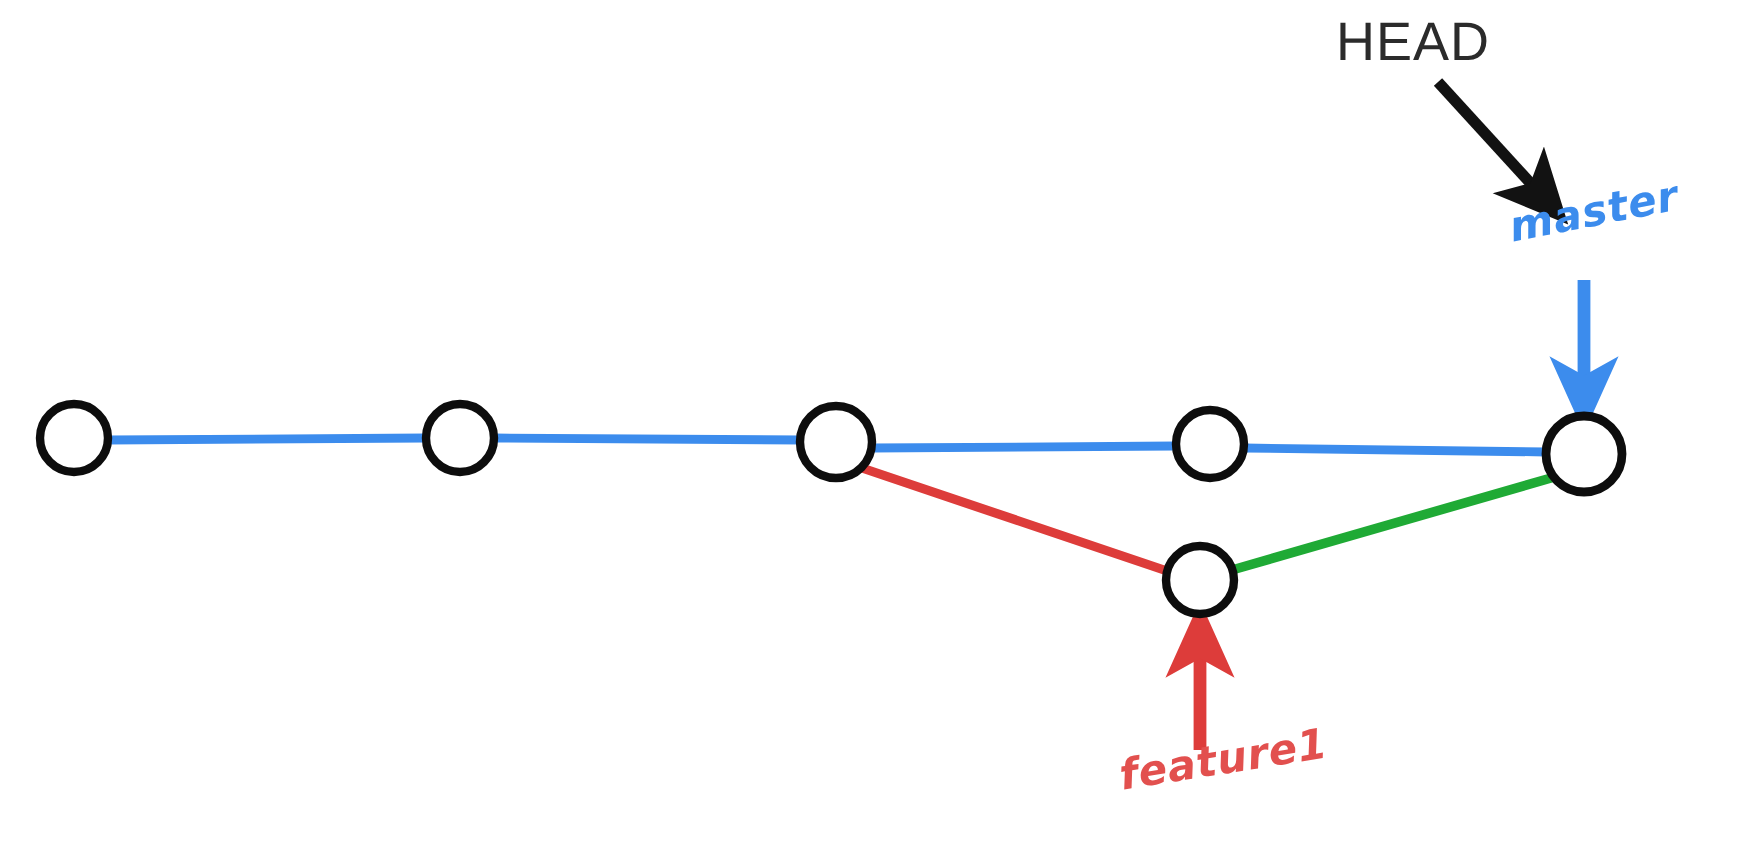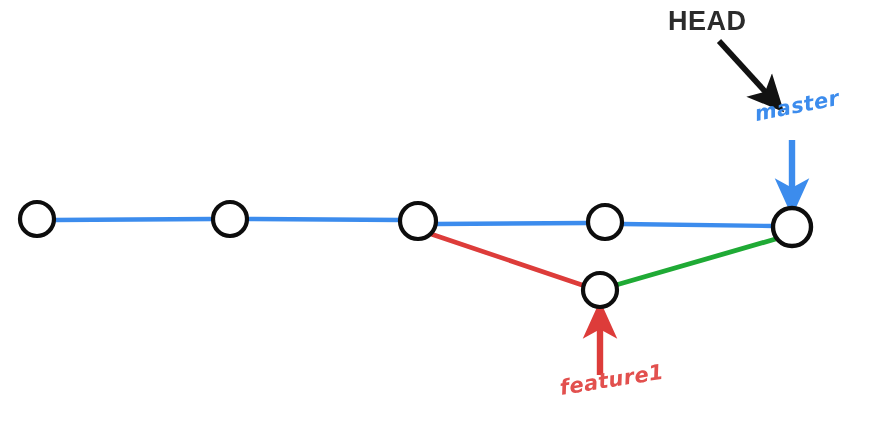--- a/index.html
+++ b/index.html
@@ -29,21 +29,21 @@
     position: absolute;
     white-space: nowrap;
     line-height: 1;
     user-select: none;
   }
   #head-label {
     left: 668px;
     top: 8px;
     font-family: "Liberation Sans", sans-serif;
     font-size: 27px;
-    font-weight: 700;
+    font-weight: 400;
     letter-spacing: 0.5px;
     color: #2b2b2b;
   }
   #master-label {
     left: 755px;
     top: 104px;
     font-family: "DejaVu Sans", sans-serif;
     font-size: 21px;
     font-weight: 700;
     font-style: italic;

